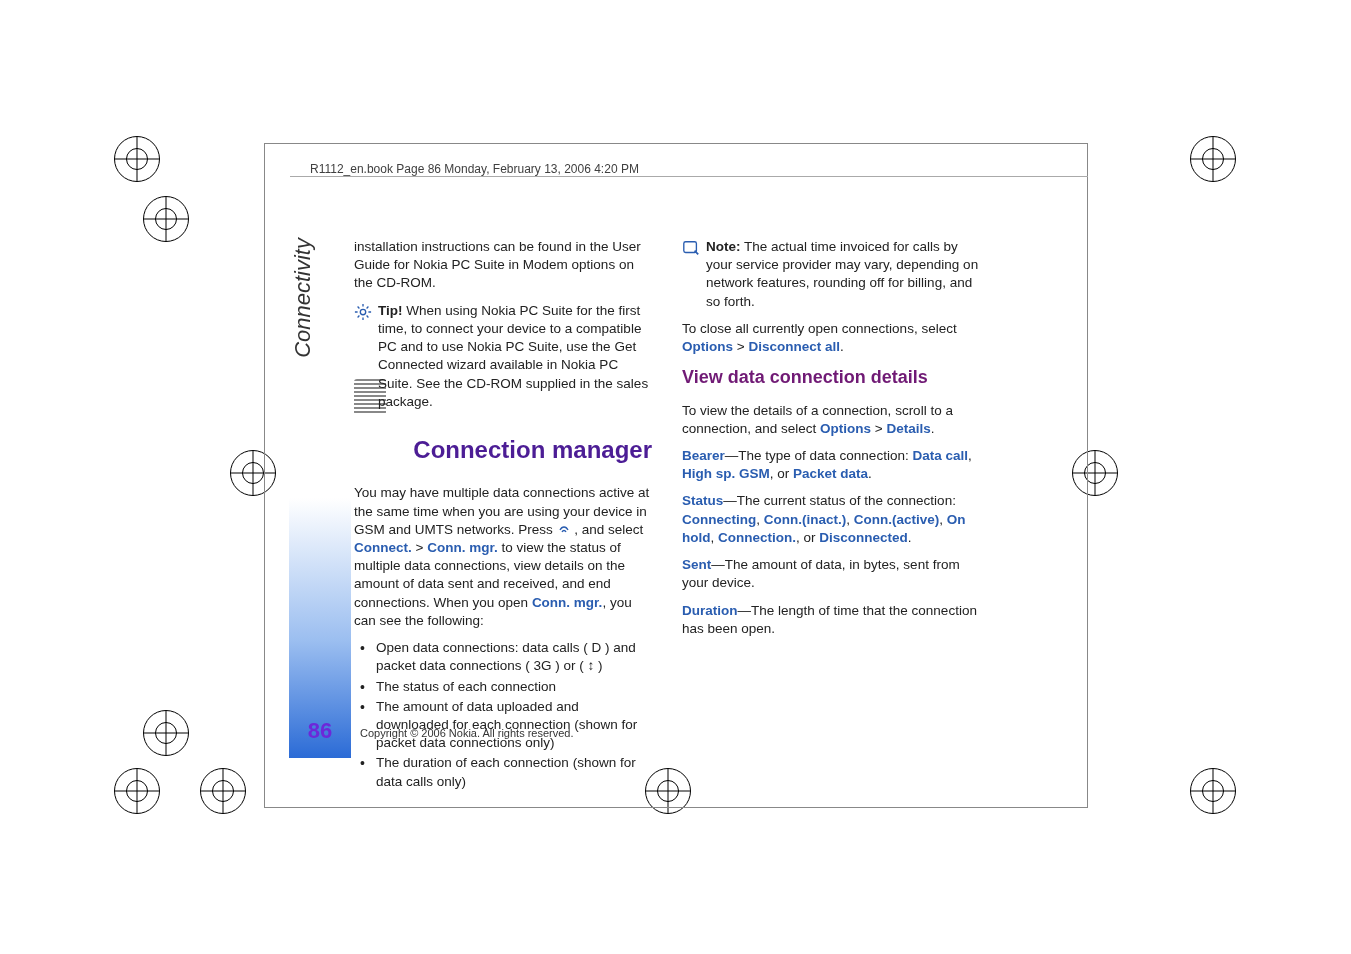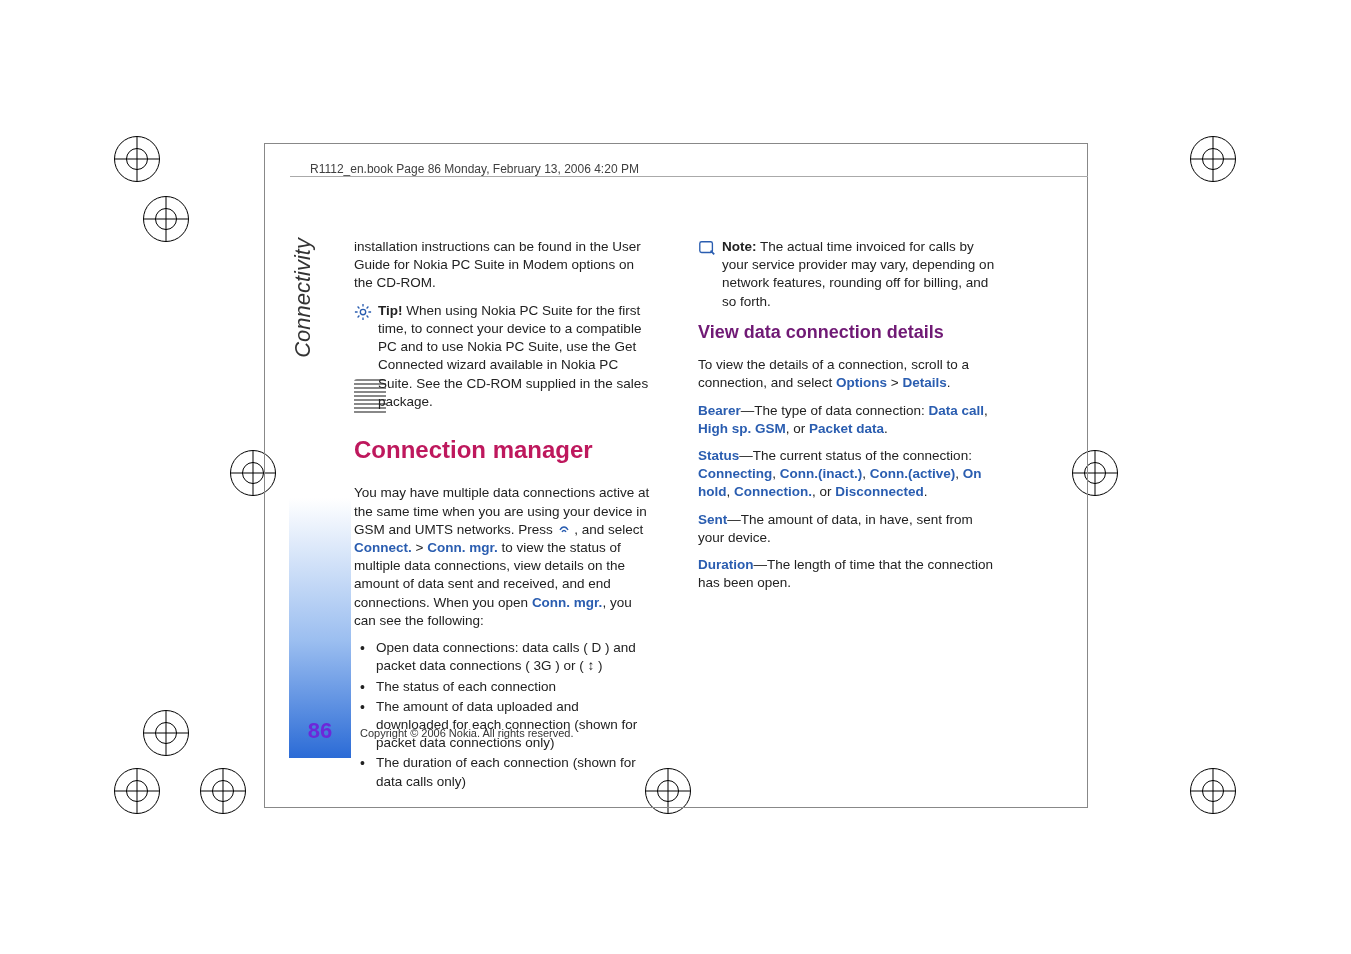--- a/index.html
+++ b/index.html
@@ -92,36 +92,36 @@
     top: 727px;
     font-size: 11px;
     color: #333;
   }
 
   .columns {
     position: absolute;
     left: 354px;
     top: 238px;
     display: flex;
-    gap: 44px;
+    gap: 28px;
     width: 704px;
     font-size: 13.5px;
     color: #222;
     line-height: 1.35;
   }
   .col { width: 300px; }
   .col p { margin-bottom: 9px; }
   .blue { color: #2a5db0; font-weight: 600; }
   .bold { font-weight: 700; }
   h1.section {
     font-size: 24px;
     font-weight: 700;
     margin: 14px 0 18px 0;
-    color:#be185d;
-    text-align: left;
+    color:#4c1d95;
+    text-align: right;
     padding-right: 2px;
   }
   h2.sub { font-size: 18px; font-weight:700; color:#701a75; margin: 0 0 12px 0; }
   ul { list-style: none; margin: 2px 0 6px 0; }
   ul li { position: relative; padding-left: 22px; margin: 2px 0; }
   ul li::before { content:"•"; position:absolute; left:6px; top:0; font-size:14px; }
   .tip-row, .note-row { display:flex; gap:6px; }
   .tip-icon, .note-icon { flex: 0 0 18px; height:18px; margin-top:1px; }
   .sect-icon {
     position:absolute; left:354px; width:32px; height:36px;
@@ -215,32 +215,37 @@
 
   <div class="col">
     <div class="note-row">
       <svg class="note-icon" viewBox="0 0 20 20">
           <rect x="2" y="3" width="14" height="12" rx="2" fill="none" stroke="#2a5db0" stroke-width="1.5"></rect>
           <path d="M14 13l4 4" stroke="#2a5db0" stroke-width="2"></path>
         </svg>
       <p><span class="bold">Note:</span><span> The actual time invoiced for calls by your service provider may vary, depending on network features, rounding off for billing, and so forth.</span></p>
     </div>
 
+    <p>
+      <span>To close all currently open connections, select </span>
+      <span class="blue">Options</span> &gt;
+      <span class="blue">Disconnect all</span>.
+    </p>
 
     <h2 class="sub">View data connection details</h2>
 
     <p>
       <span>To view the details of a connection, scroll to a connection, and select </span>
       <span class="blue">Options</span> &gt;
       <span class="blue">Details</span>.
     </p>
 
 
     <p><span class="blue">Bearer</span><span>—The type of data connection: </span><span class="blue">Data call</span>, <span class="blue">High sp. GSM</span>, or <span class="blue">Packet data</span>.</p>
 
     <p><span class="blue">Status</span><span>—The current status of the connection: </span><span class="blue">Connecting</span>, <span class="blue">Conn.(inact.)</span>, <span class="blue">Conn.(active)</span>, <span class="blue">On hold</span>, <span class="blue">Connection.</span>, or <span class="blue">Disconnected</span>.</p>
 
 
-    <p><span class="blue">Sent</span><span>—The amount of data, in have, sent from your device.</span></p>
+    <p><span class="blue">Sent</span><span>—The amount of data, in bytes, sent from your device.</span></p>
 
     <p><span class="blue">Duration</span><span>—The length of time that the connection has been open.</span></p>
   </div>
 </div>
 
 </body></html>

